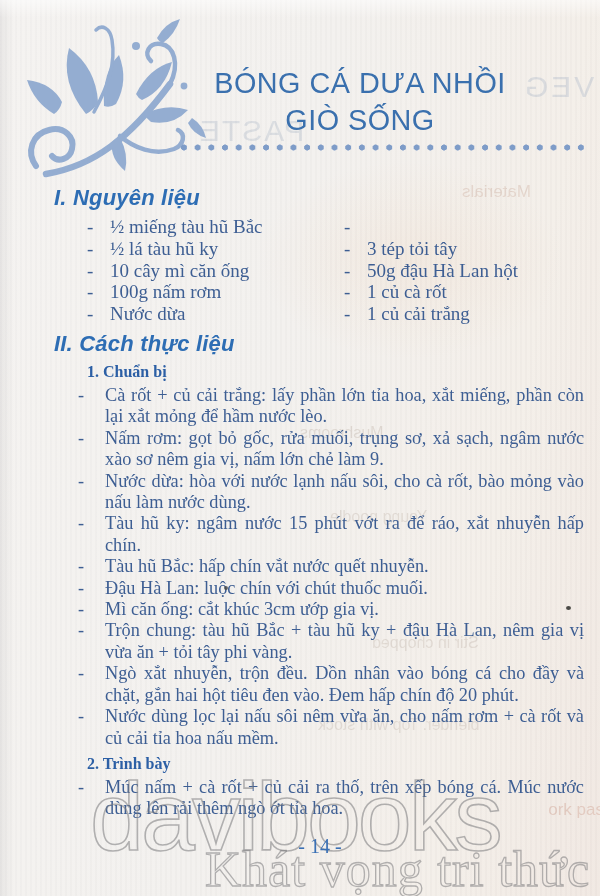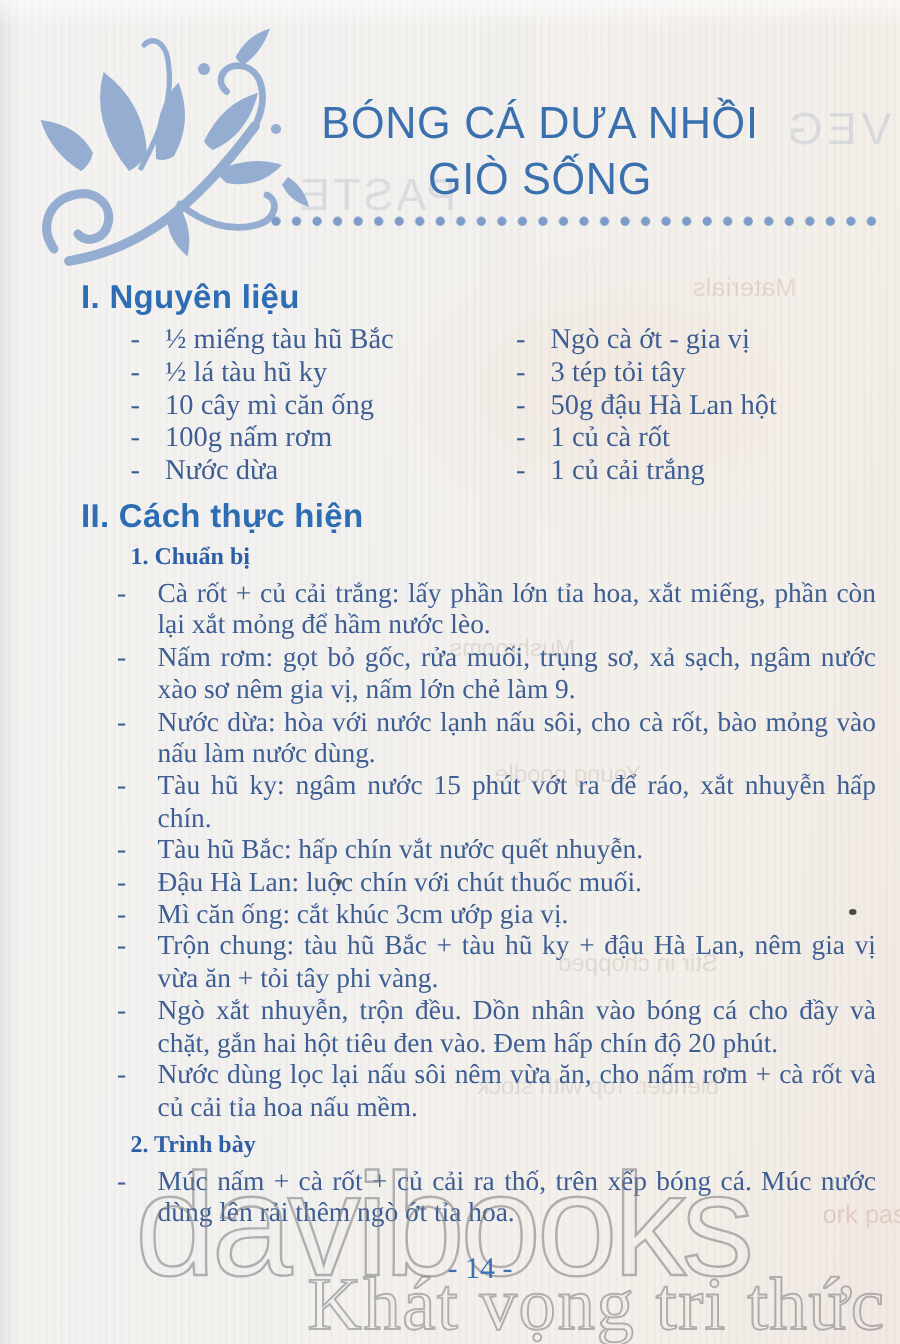--- a/index.html
+++ b/index.html
@@ -25,21 +25,21 @@
   
   .title{position:absolute;left:185px;top:64px;width:350px;z-index:2;
     text-align:center;font-family:"Liberation Sans",sans-serif;color:#3a70ae;
     font-size:30px;line-height:37px;letter-spacing:.5px;transform:scaleX(.96);}
   .dots{position:absolute;left:180px;top:143px;width:410px;height:9px;z-index:2;
     background-image:radial-gradient(circle at 4px 4.5px,#7e9cc8 2.8px,rgba(0,0,0,0) 3.3px);
     background-size:13.7px 9px;background-repeat:repeat-x;}
   
   .sec{position:absolute;left:54px;z-index:2;color:#3d5e93;}
   .sec h2{margin:0;font-family:"Liberation Sans",sans-serif;font-weight:bold;
-    font-size:22px;line-height:26px;color:#2d6db4;letter-spacing:.2px;}
+    font-size:22px;line-height:26px;color:#2d6db4;letter-spacing:.2px;font-style:italic;}
   .ingredients{top:185px;width:530px;}
   .cols{display:flex;margin-top:5px;}
   .col1{width:290px;box-sizing:border-box;padding-left:33px;}
   .col2{flex:1;}
   .irow{display:flex;font-size:19px;line-height:21.8px;}
   .irow .dash{width:23px;flex:none;}
   .method{top:331px;width:530px;}
   .method h3{margin:3px 0 2px 33px;font-size:16px;line-height:23px;font-weight:bold;color:#2c5fa5;}
   .srow{display:flex;padding-left:24px;font-size:18.3px;line-height:21.4px;}
   .srow .dash{width:27px;flex:none;}
@@ -134,21 +134,20 @@
             <span>100g nấm rơm</span>
           </div>
         <div class="irow">
             <span class="dash">-</span>
             <span>Nước dừa</span>
           </div>
       </div>
       <div class="col2">
         <div class="irow">
             <span class="dash">-</span>
-            <span>Ngò cà ớt - gia vị</span>
           </div>
         <div class="irow">
             <span class="dash">-</span>
             <span>3 tép tỏi tây</span>
           </div>
         <div class="irow">
             <span class="dash">-</span>
             <span>50g đậu Hà Lan hột</span>
           </div>
         <div class="irow">
@@ -157,21 +156,21 @@
           </div>
         <div class="irow">
             <span class="dash">-</span>
             <span>1 củ cải trắng</span>
           </div>
       </div>
     </div>
   </section>
 
   <section class="sec method">
-    <h2>II. Cách thực hiện</h2>
+    <h2>II. Cách thực liệu</h2>
     <h3>1. Chuẩn bị</h3>
     <div class="srow">
         <span class="dash">-</span>
         <span class="txt">Cà rốt + củ cải trắng: lấy phần lớn tỉa hoa, xắt miếng, phần còn lại xắt mỏng để hầm nước lèo.</span>
       </div>
     <div class="srow">
         <span class="dash">-</span>
         <span class="txt">Nấm rơm: gọt bỏ gốc, rửa muối, trụng sơ, xả sạch, ngâm nước xào sơ nêm gia vị, nấm lớn chẻ làm 9.</span>
       </div>
     <div class="srow">

